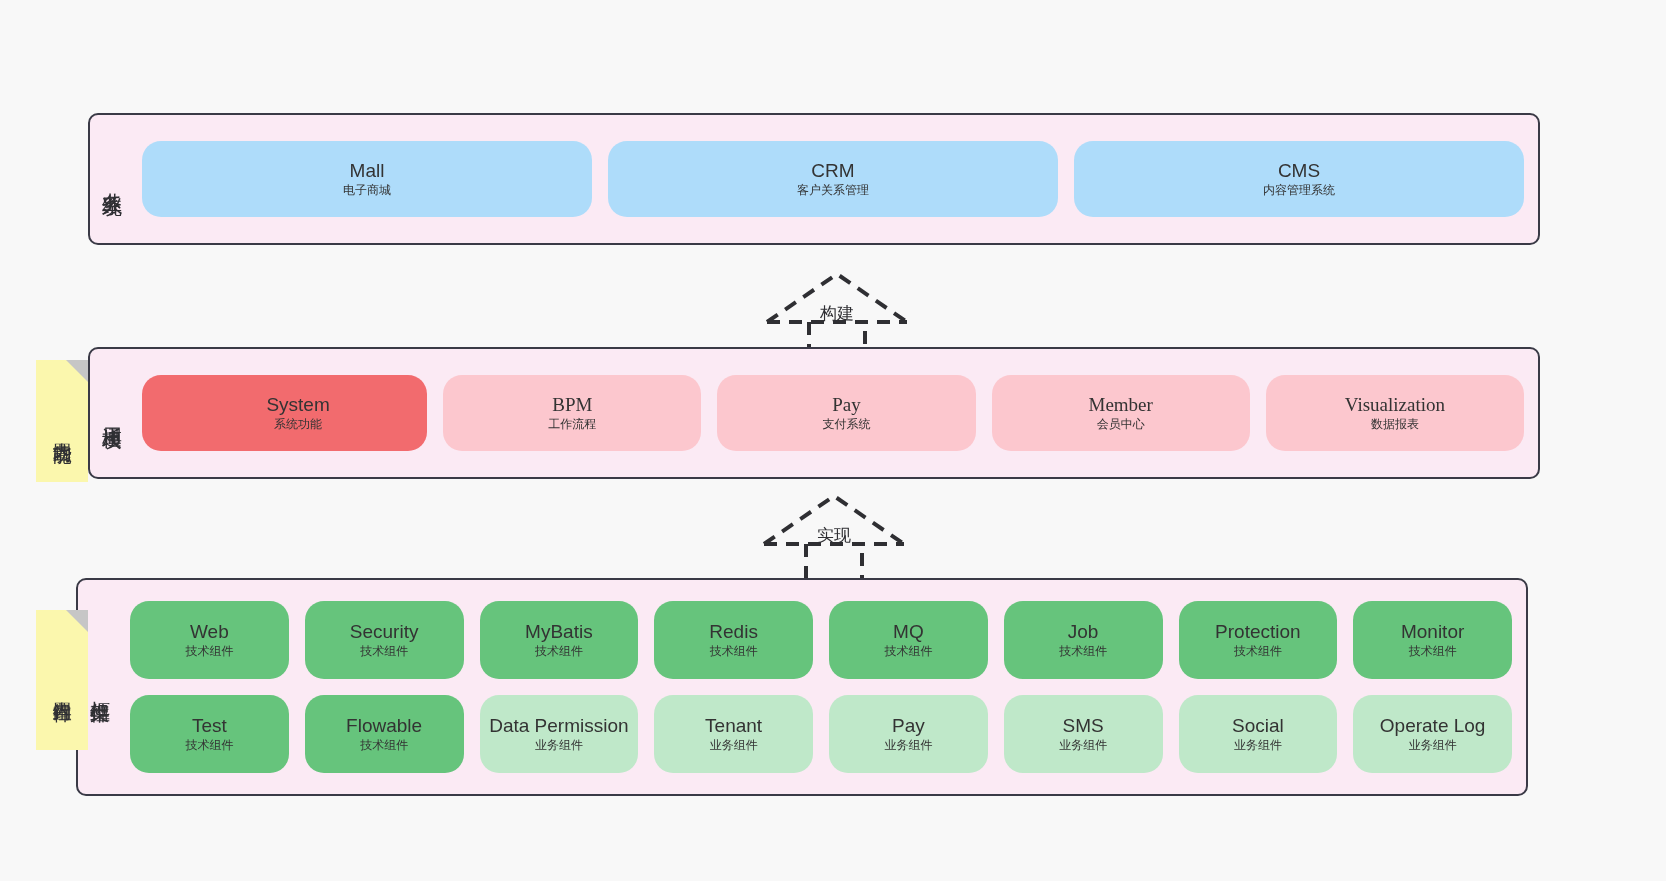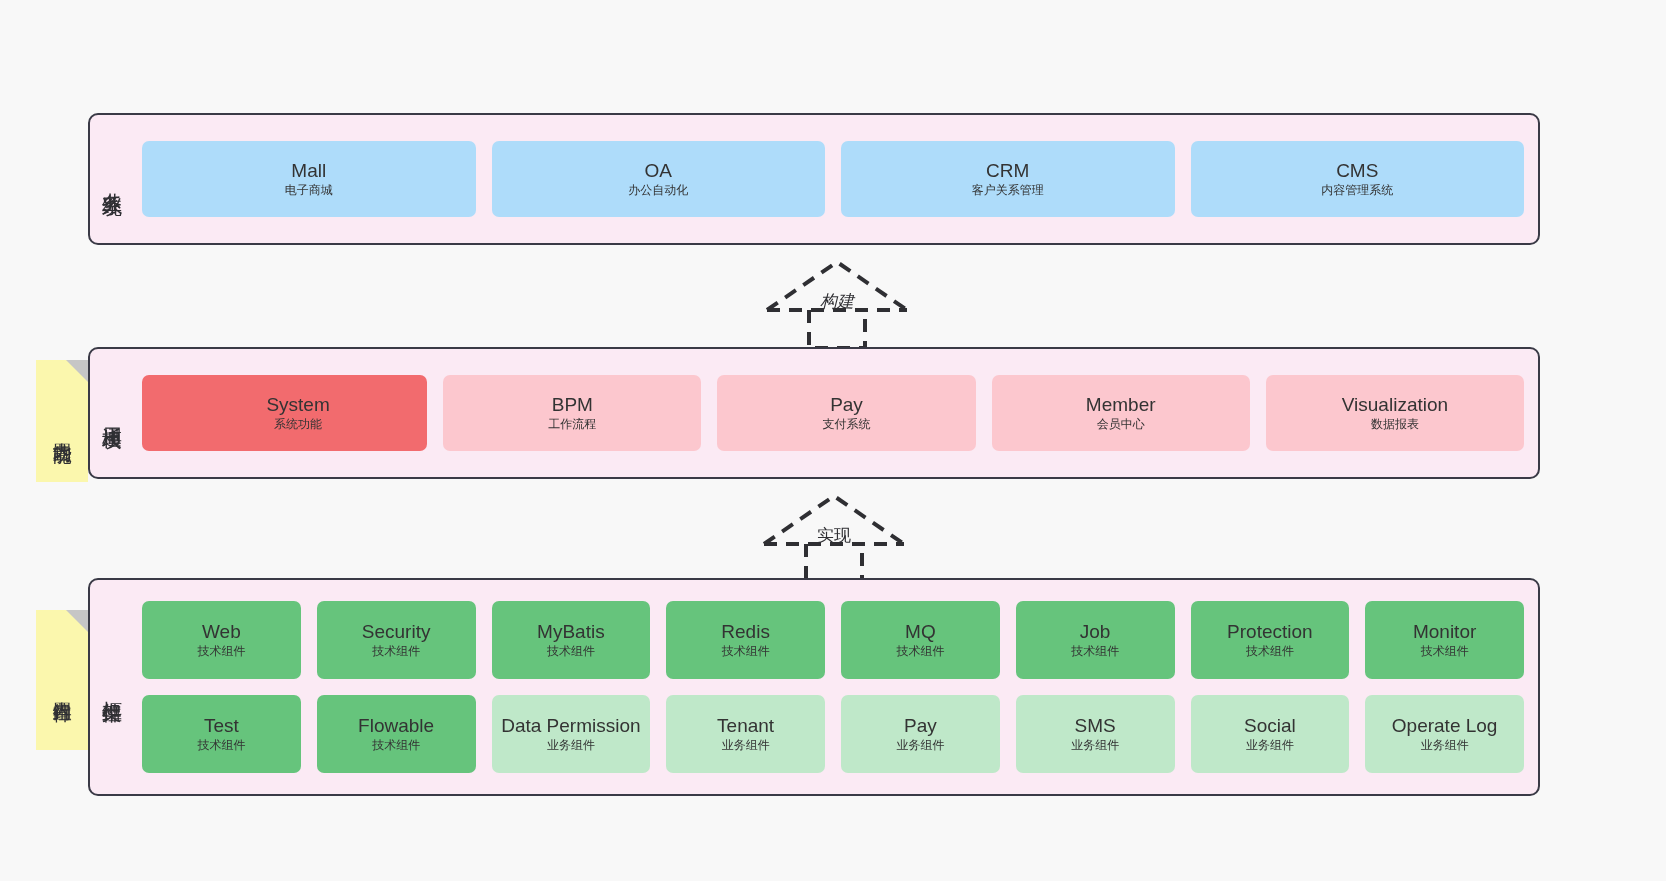--- a/index.html
+++ b/index.html
@@ -59,21 +59,21 @@
   }
 
   .row {
     display: flex;
     gap: 16px;
     align-items: stretch;
   }
 
   .card {
     flex: 1 1 0;
-    border-radius: 7px;
+    border-radius: 19px;
     display: flex;
     flex-direction: column;
     align-items: center;
     justify-content: center;
     text-align: center;
     line-height: 1.26;
     padding: 6px 4px;
     box-sizing: border-box;
   }
   .card .name {
@@ -81,32 +81,32 @@
     color: #333333;
   }
   .card .sub {
     font-size: 12px;
     color: #333333;
   }
 
   
   .c-blue       { background: #aedcfa; }
   .c-red        { background: #f26b6e; padding-left: 31px; }
-  .c-pink       { background: #fcc7ce; }
+  .c-pink       { background: #fcc7ce; font-family: Liberation Serif, serif; }
   .c-green      { background: #66c47c; }
   .c-lightgreen { background: #bfe8c9; }
 
   
   #layer-business { left: 88px;  top: 113px; width: 1452px; height: 132px; }
   #layer-business .card { height: 76px; }
 
   #layer-common   { left: 88px;  top: 347px; width: 1452px; height: 132px; }
   #layer-common .card { height: 76px; }
 
-  #layer-framework{ left: 88px;  top: 578px; width: 1452px; height: 218px; }
+  #layer-framework{ left: 76px;  top: 578px; width: 1452px; height: 218px; }
   #layer-framework .card { height: 78px; }
 
   
   .note {
     position: absolute;
     background: #fbf7ad;
     box-sizing: border-box;
     display: flex;
     align-items: center;
     justify-content: center;
@@ -140,39 +140,35 @@
     position: absolute;
     left: 50%;
     transform: translateX(-50%);
     top: 32px;
     font-size: 17px;
     color: #2f2f33;
     background: transparent;
     white-space: nowrap;
     padding: 0 2px;
   }
-  #conn-build    { left: 757px; top: 258px; width: 160px; height: 92px; font-style: italic; }
+  #conn-build    { left: 757px; top: 270px; width: 160px; height: 92px; }
   #conn-implement{ left: 754px; top: 492px; width: 160px; height: 92px; }
 </style>
 </head>
 <body>
 
 <div id="canvas">
 
   <div class="layer" id="layer-business">
     <div class="layer-title">业务系统</div>
     <div class="layer-body">
       <div class="row">
         <div class="card c-blue">
           <span class="name">Mall</span>
           <span class="sub">电子商城</span>
-        </div>
-        <div class="card c-blue">
-          <span class="name">OA</span>
-          <span class="sub">办公自动化</span>
         </div>
         <div class="card c-blue">
           <span class="name">CRM</span>
           <span class="sub">客户关系管理</span>
         </div>
         <div class="card c-blue">
           <span class="name">CMS</span>
           <span class="sub">内容管理系统</span>
         </div>
       </div>

